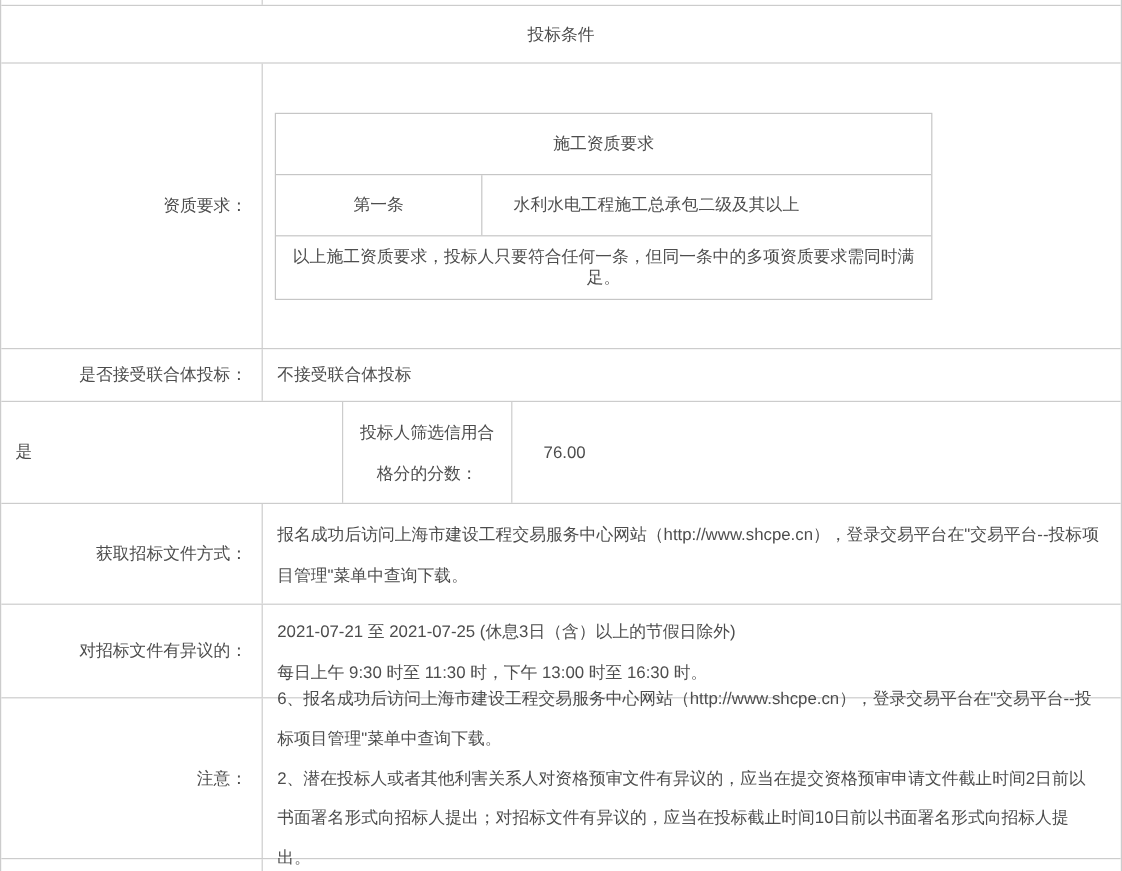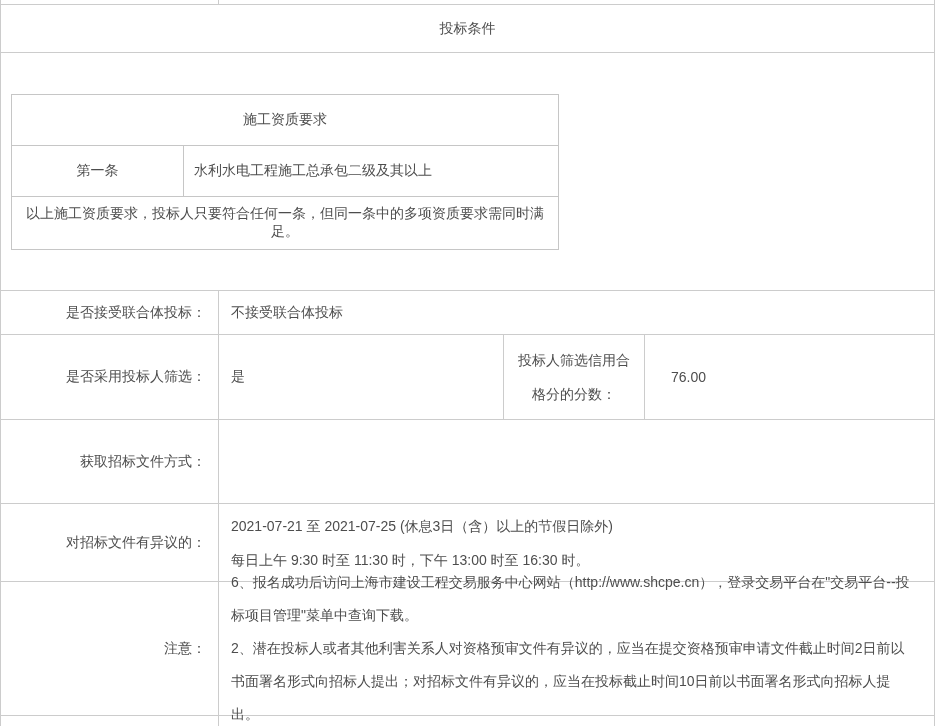--- a/index.html
+++ b/index.html
@@ -86,20 +86,21 @@
     height:51px;
     border-bottom:1px solid var(--nested-border);
     display:flex;
     align-items:center;
     justify-content:center;
   }
   .nt-row{
     height:51px;
     border-bottom:1px solid var(--nested-border);
     display:flex;
+    gap:16px;
   }
   .nt-clause{
     width:172px;
     flex:0 0 172px;
     border-right:1px solid var(--nested-border);
     display:flex;
     align-items:center;
     justify-content:center;
   }
   .nt-req{
@@ -159,46 +160,49 @@
   <div class="row row-sliver-top">
     <div class="sliver-left"></div>
     <div class="sliver-right"></div>
   </div>
 
   <div class="row row-header">
     <div class="header-title">投标条件</div>
   </div>
 
   <div class="row row-qual">
+    <div class="label-cell">资质要求：</div>
     <div class="qual-value">
       <div class="nested-table">
         <div class="nt-header">施工资质要求</div>
         <div class="nt-row">
           <div class="nt-clause">第一条</div>
           <div class="nt-req">水利水电工程施工总承包二级及其以上</div>
         </div>
         <div class="nt-note">以上施工资质要求，投标人只要符合任何一条，但同一条中的多项资质要求需同时满足。</div>
       </div>
     </div>
   </div>
 
   <div class="row row-consortium">
     <div class="label-cell">是否接受联合体投标：</div>
     <div class="value-cell">不接受联合体投标</div>
   </div>
 
   <div class="row row-screening">
-    <div class="label-cell">是否采用投标人筛选：</div>
     <div class="screening-yes">是</div>
     <div class="screening-score-label">投标人筛选信用合格分的分数：</div>
     <div class="screening-score-value">76.00</div>
   </div>
 
   <div class="row row-method">
     <div class="label-cell">获取招标文件方式：</div>
+    <div class="value-cell multiline">
+      <p>报名成功后访问上海市建设工程交易服务中心网站（http://www.shcpe.cn），登录交易平台在"交易平台--投标项目管理"菜单中查询下载。</p>
+    </div>
   </div>
 
   <div class="row row-time">
     <div class="label-cell">对招标文件有异议的：</div>
     <div class="value-cell multiline">
       <p>2021-07-21 至 2021-07-25 (休息3日（含）以上的节假日除外)</p>
       <p>每日上午 9:30 时至 11:30 时，下午 13:00 时至 16:30 时。</p>
     </div>
   </div>
 

